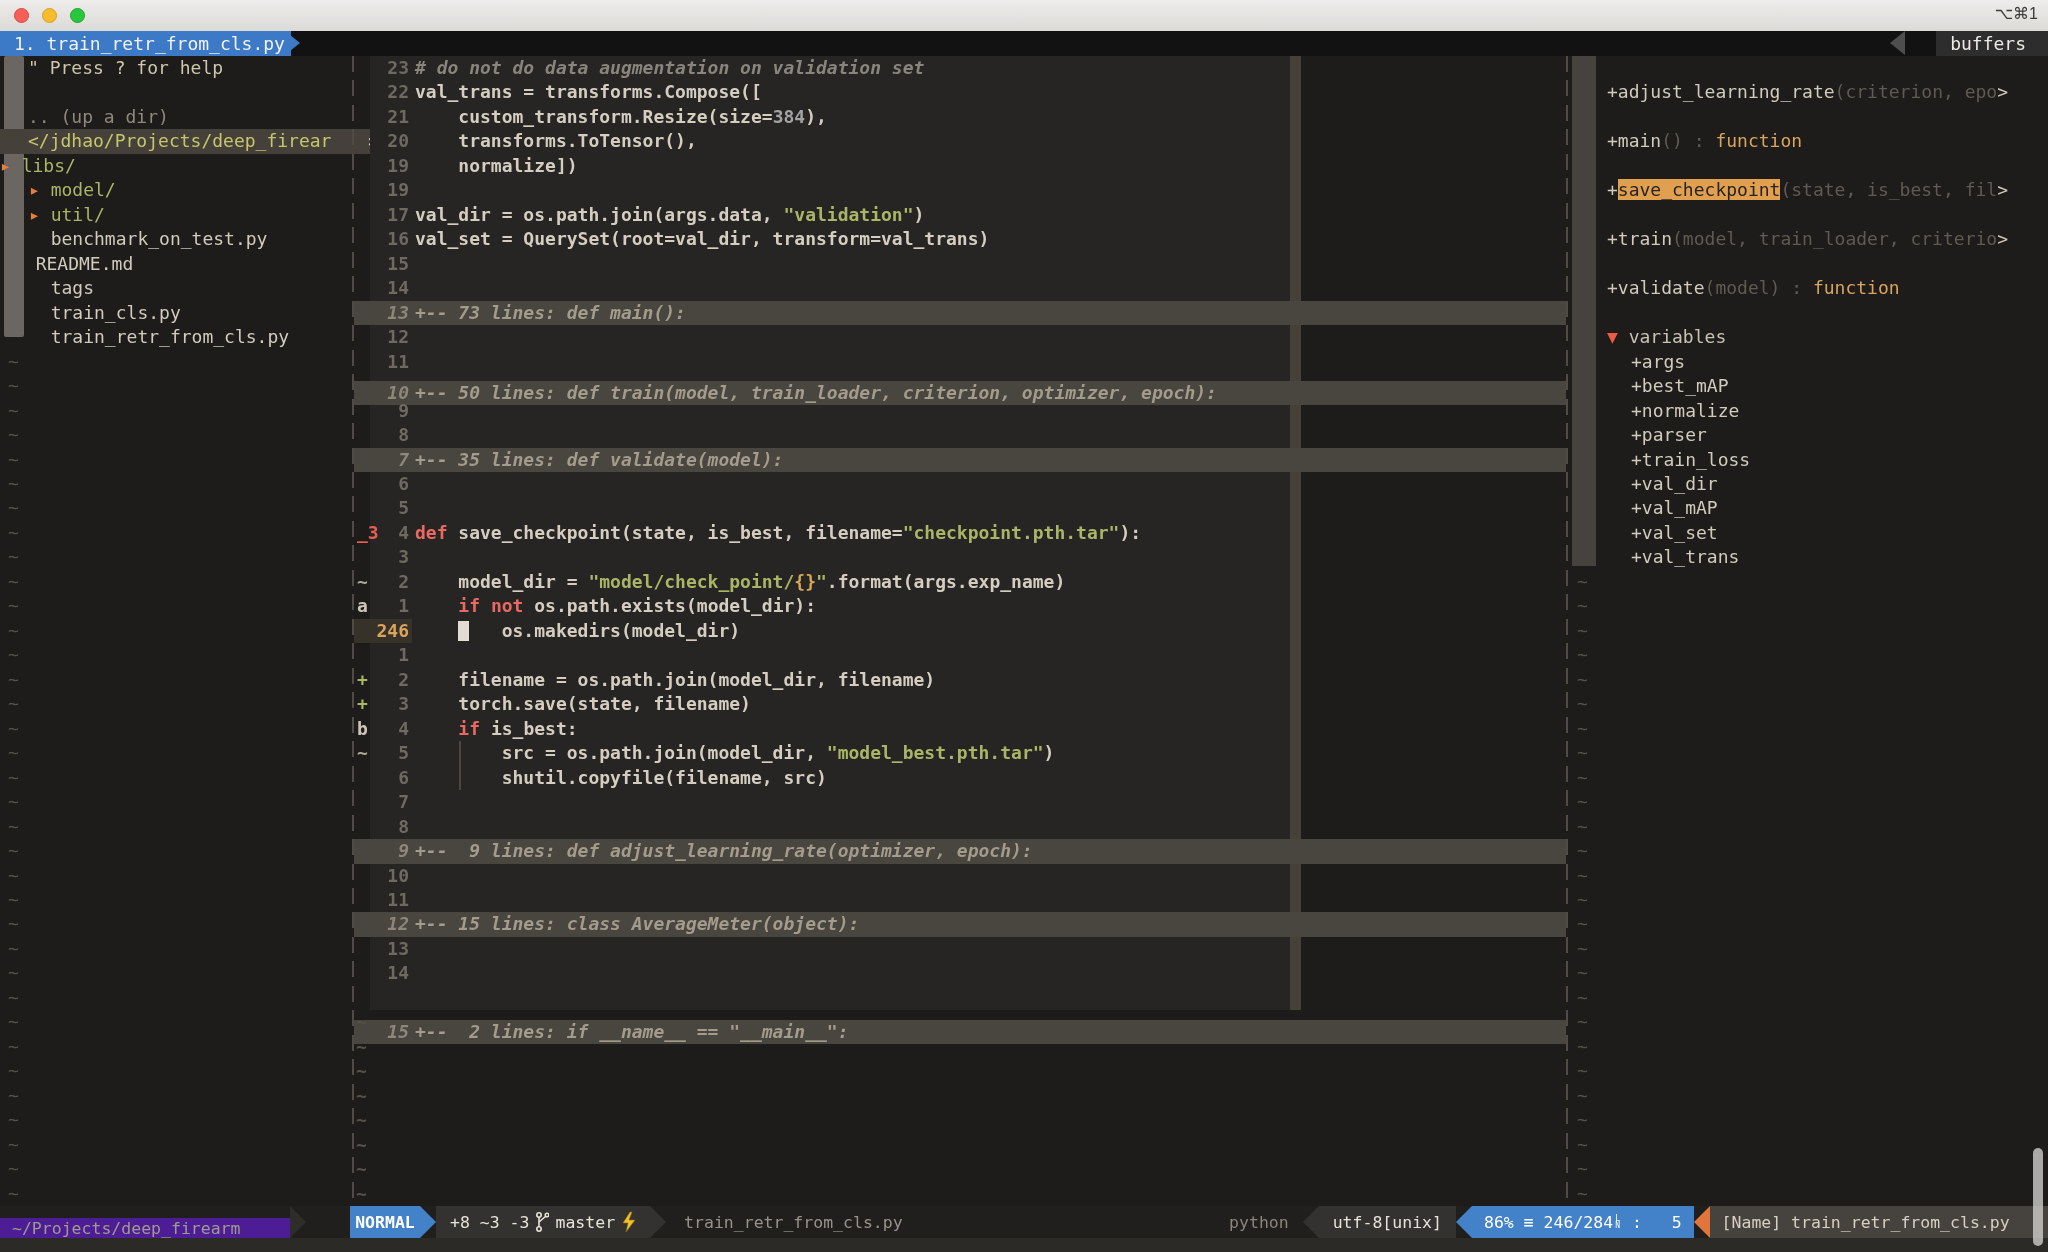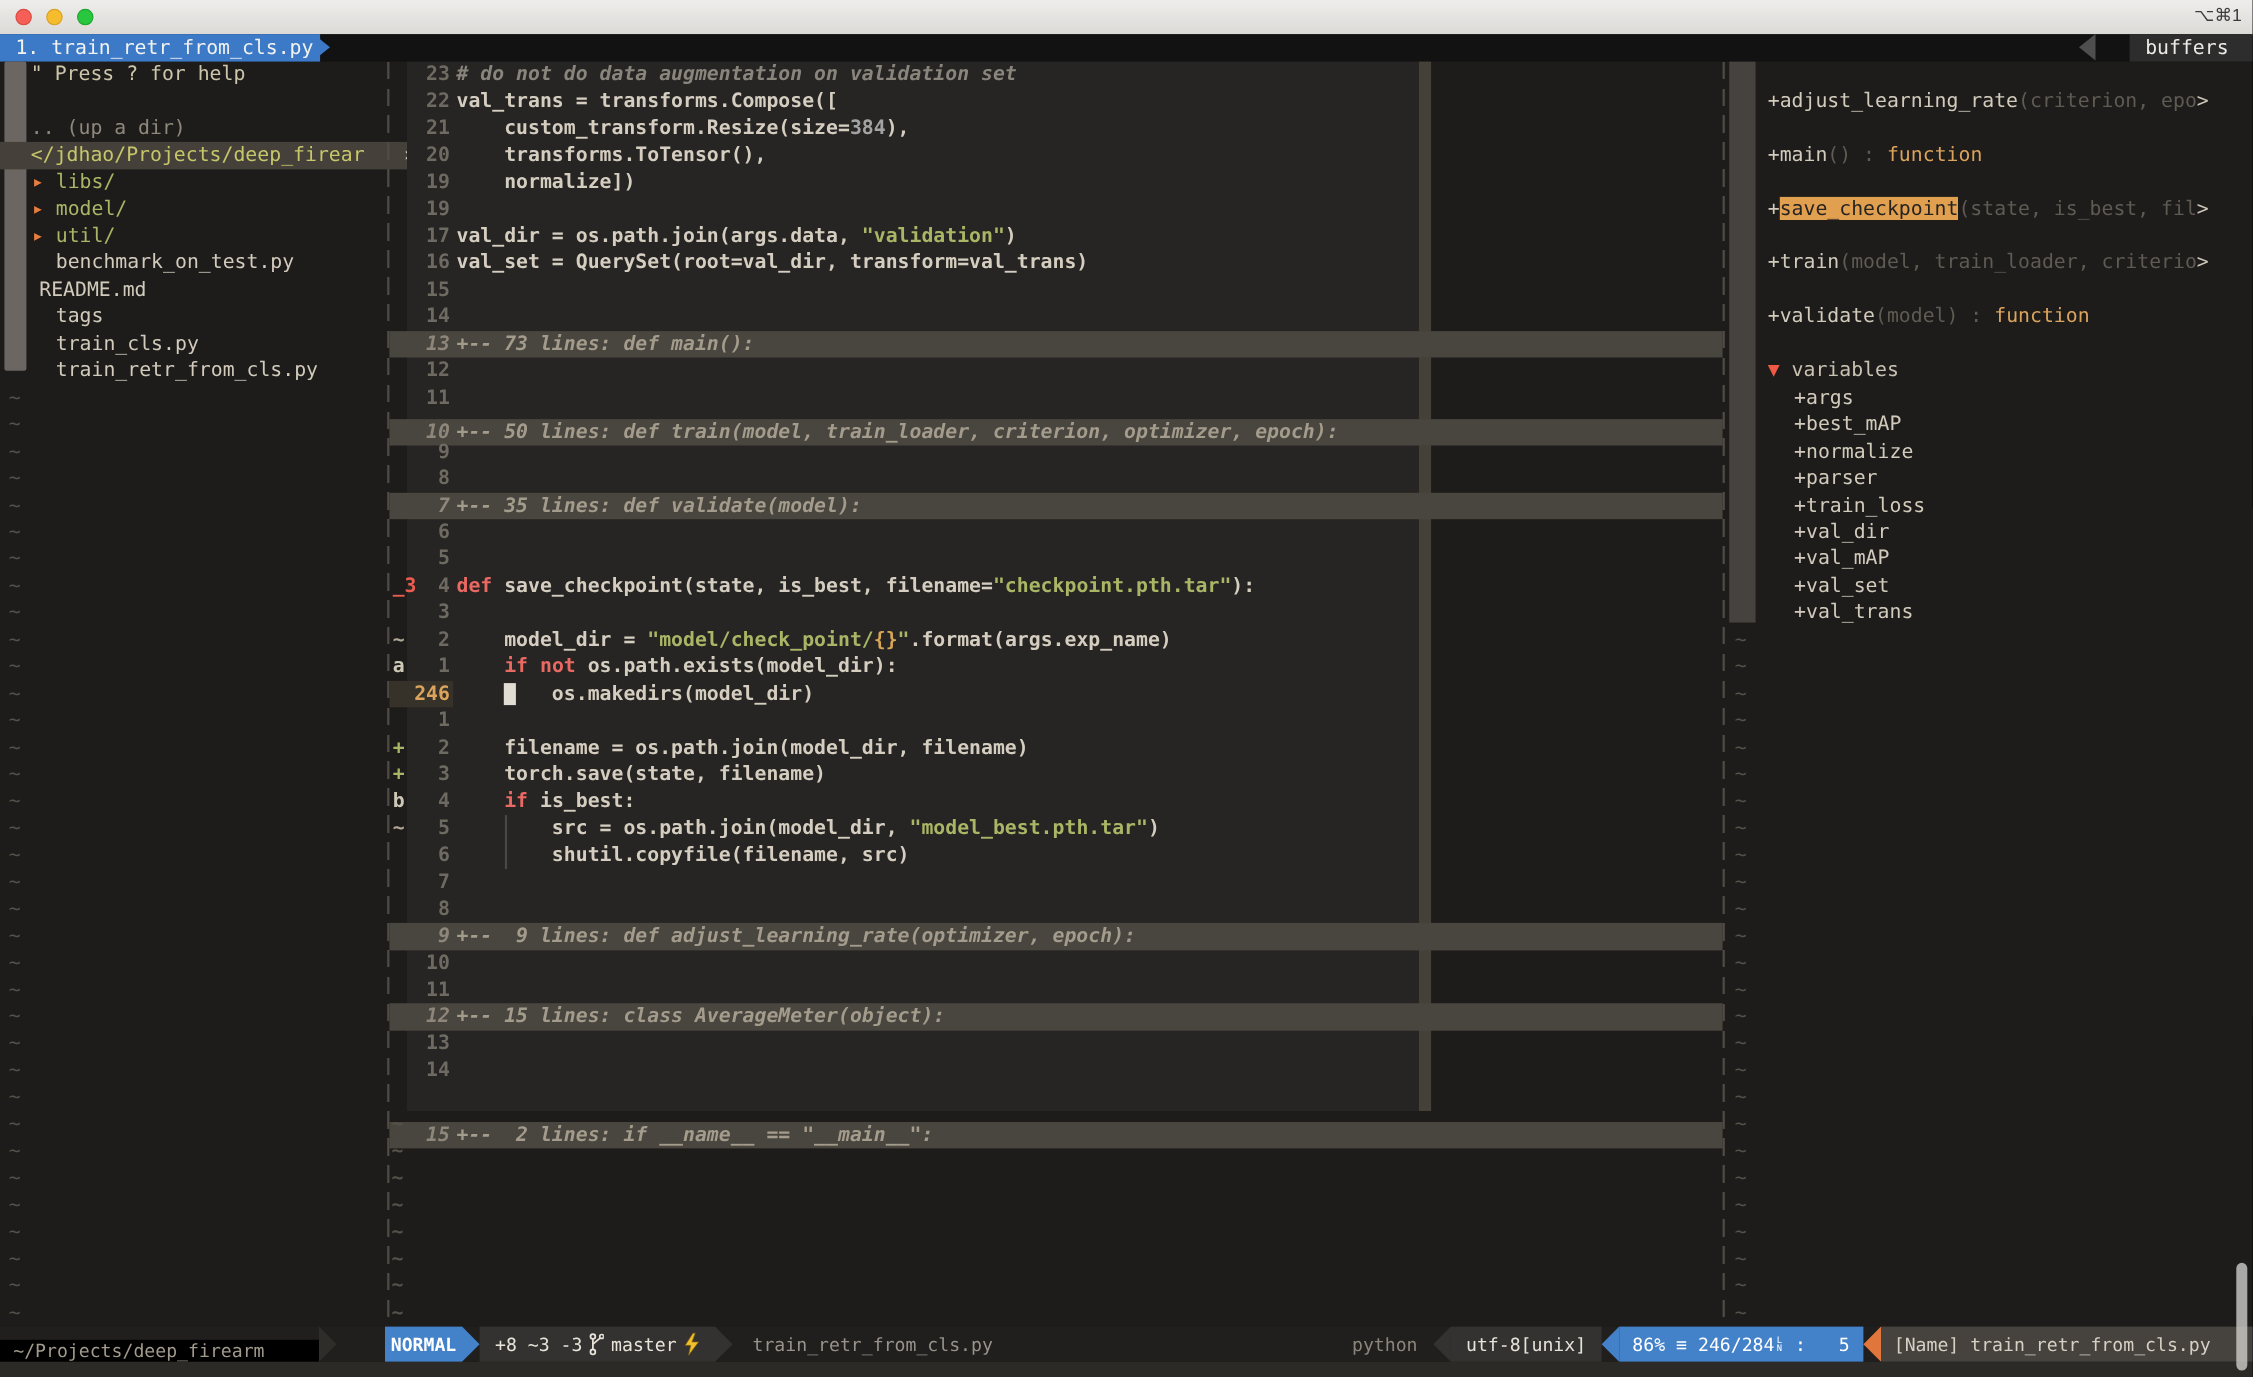--- a/index.html
+++ b/index.html
@@ -63,21 +63,21 @@
   .tb-scrollbar{position:absolute;left:4px;top:0;width:24px;height:510px;background:#46423d;}
   .seg.tfg{color:#d2cbbc;} .seg.tdim{color:#5f5a52;} .seg.ttrunc{color:#cfc8ba;}
   .seg.tkind{color:#dba45c;} .seg.thdr{color:#c9c2b2;} .seg.tmark{color:#f05a45;}
   .seg.thl{background:#e0a050;color:#262320;}
   
   .statusline{position:absolute;left:0;top:1206px;width:2048px;height:32px;background:#201f1e;
               display:flex;align-items:stretch;font-size:16.5px;}
   .sl{display:flex;align-items:center;white-space:pre;}
   .arr-r{width:0;height:0;border-top:16px solid transparent;border-bottom:16px solid transparent;}
   .arr-l{width:0;height:0;border-top:16px solid transparent;border-bottom:16px solid transparent;}
-  .sl-path{width:278px;background:#000000;color:#a29a8c;padding-left:12px;margin-top:12px;}
+  .sl-path{width:278px;background:#4c1d95;color:#a29a8c;padding-left:12px;margin-top:12px;}
   .sl-mode{width:70px;background:#4381c8;color:#fff;font-weight:bold;justify-content:center;margin-left:44px;}
   .sl-git{background:#343230;color:#e8e4da;padding:0 14px;gap:6px;}
   .sl-file{color:#98928a;margin-left:18px;}
   .sl-ft{color:#8b857c;margin-right:14px;}
   .sl-enc{background:#343230;color:#e6e2da;padding:0 14px;}
   .sl-pos{background:#4381c8;color:#fff;padding:0 12px;}
   .sl-tb{flex:1;background:#46423d;color:#d6d0c4;padding-left:12px;}
   .lnglyph{display:inline-flex;flex-direction:column;font-size:8px;line-height:7.5px;margin:0 2px;}
   .cmdline{position:absolute;left:0;top:1238px;width:2048px;height:14px;background:#2b2a27;}
   .macscroll{position:absolute;right:5px;top:1148px;width:10px;height:98px;border-radius:5px;
@@ -102,21 +102,21 @@
     <div class="tab-arrow" style="left:285px"></div>
     <div class="buf-arrow"></div>
     <div class="buffers">buffers</div>
   </div>
 
   <div class="pane" id="nerdtree">
     <div class="nt-scrollbar"></div>
   <div class="row" style="top: 0px; padding-left: 28px;"><span class="nt-help">" Press ? for help</span></div>
       <div class="row" style="top: 48.94px; padding-left: 28px;"><span class="nt-updir">.. (up a dir)</span></div>
       <div class="row nt-root" style="top: 73.41px; padding-left: 28px;"><span class="seg ">&lt;/jdhao/Projects/deep_firear</span><span class="nt-trunc">›</span></div>
-      <div class="row" style="top: 97.88px; padding-left: 29px;"><span class="nt-arrow">▸ </span><span class="nt-dir">libs/</span></div>
+      <div class="row" style="top: 97.88px; "><span class="nt-arrow">▸ </span><span class="nt-dir">libs/</span></div>
       <div class="row" style="top: 122.35px; padding-left: 29px;"><span class="nt-arrow">▸ </span><span class="nt-dir">model/</span></div>
       <div class="row" style="top: 146.82px; padding-left: 29px;"><span class="nt-arrow">▸ </span><span class="nt-dir">util/</span></div>
       <div class="row" style="top: 171.29px; padding-left: 29px;"><span class="seg ">  </span><span class="nt-file">benchmark_on_test.py</span></div>
       <div class="row" style="top: 195.76px; padding-left: 14px;"><span class="seg ">  </span><span class="nt-file">README.md</span></div>
       <div class="row" style="top: 220.23px; padding-left: 29px;"><span class="seg ">  </span><span class="nt-file">tags</span></div>
       <div class="row" style="top: 244.7px; padding-left: 29px;"><span class="seg ">  </span><span class="nt-file">train_cls.py</span></div>
       <div class="row" style="top: 269.17px; padding-left: 29px;"><span class="seg ">  </span><span class="nt-file">train_retr_from_cls.py</span></div>
       <div class="row tilde" style="top: 293.64px; padding-left: 8px;">~</div>
       <div class="row tilde" style="top: 318.11px; padding-left: 8px;">~</div>
       <div class="row tilde" style="top: 342.58px; padding-left: 8px;">~</div>

